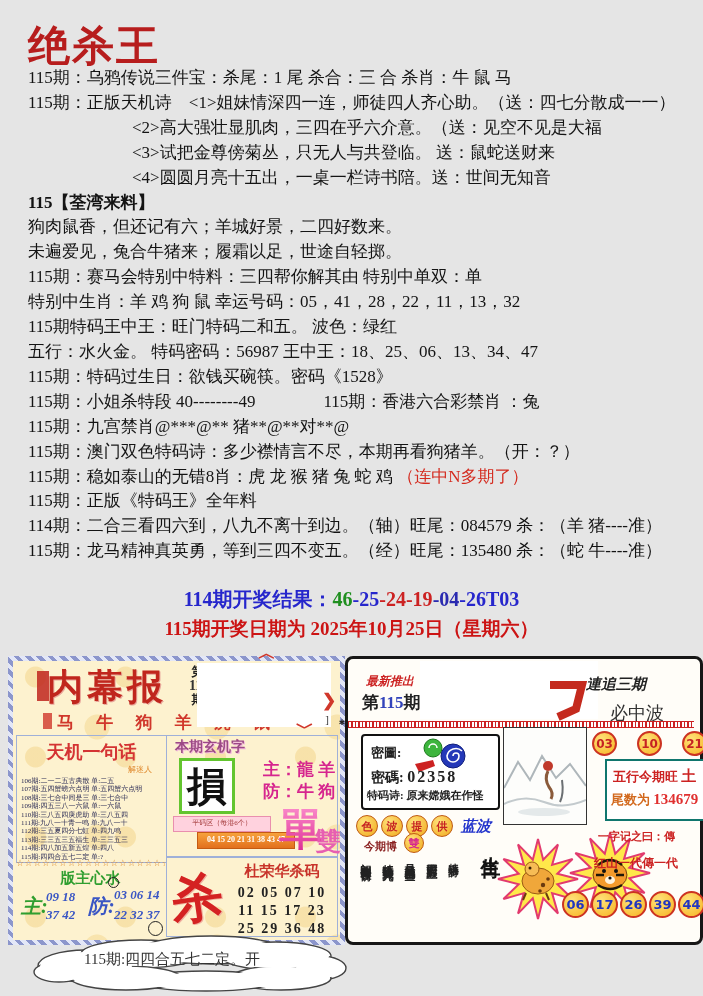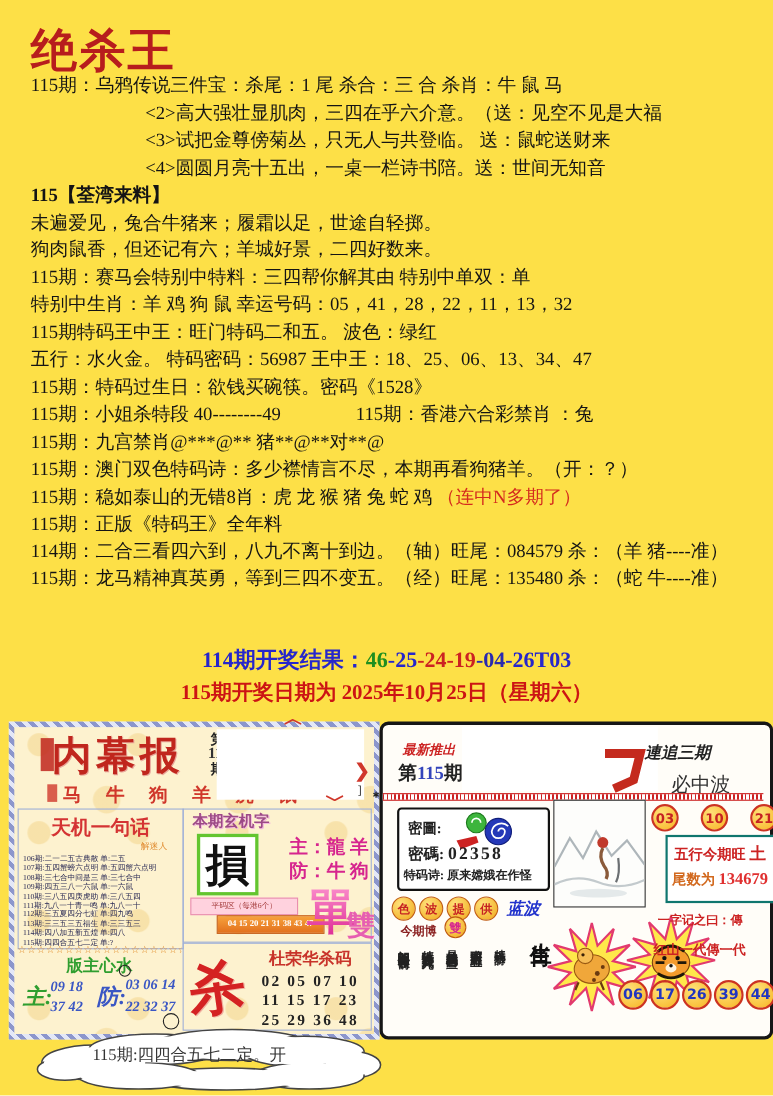--- a/index.html
+++ b/index.html
@@ -1,16 +1,16 @@
 <!DOCTYPE html>
 <html><head>
 <meta charset="utf-8">
 <style>
   html,body{margin:0;padding:0;background:#ffffff;}
-  #app{position:relative;width:703px;height:996px;background:#fde047;overflow:hidden;
+  #app{position:relative;width:703px;height:996px;background:#e5e5e5;overflow:hidden;
        font-family:"Liberation Serif","DejaVu Serif",serif;color:#141414;}
   
   .page-title{position:absolute;left:28px;top:18px;font-size:42px;font-weight:bold;color:#b71d1d;letter-spacing:2px;}
   
   .lines{position:absolute;left:28px;top:66px;width:665px;font-size:17px;line-height:24.9px;}
   .line{white-space:nowrap;}
   .line .red{color:#d42a1e;}
   .indent{padding-left:104px;}
   .b{font-weight:bold;}
   .result-line{position:absolute;left:0;top:586px;width:703px;text-align:center;font-size:20px;font-weight:bold;}
@@ -114,26 +114,27 @@
 </style>
 </head>
 <body>
 
 <div id="app">
 
   <div class="page-title">绝杀王</div>
 
   <div class="lines">
     <div class="line"><span>115期：乌鸦传说三件宝：杀尾：1 尾 杀合：三 合 杀肖：牛 鼠 马</span></div>
+    <div class="line"><span>115期：正版天机诗　&lt;1&gt;姐妹情深四一连，师徒四人齐心助。（送：四七分散成一一）</span></div>
     <div class="line indent"><span>&lt;2&gt;高大强壮显肌肉，三四在乎六介意。（送：见空不见是大福</span></div>
     <div class="line indent"><span>&lt;3&gt;试把金尊傍菊丛，只无人与共登临。 送：鼠蛇送财来</span></div>
     <div class="line indent"><span>&lt;4&gt;圆圆月亮十五出，一桌一栏诗书陪。送：世间无知音</span></div>
     <div class="line b"><span>115【荃湾来料】</span></div>
+    <div class="line"><span>狗肉鼠香，但还记有六；羊城好景，二四好数来。</span></div>
     <div class="line"><span>未遍爱见，兔合牛猪来；履霜以足，世途自轻掷。</span></div>
-    <div class="line"><span>狗肉鼠香，但还记有六；羊城好景，二四好数来。</span></div>
     <div class="line"><span>115期：赛马会特别中特料：三四帮你解其由 特别中单双：单</span></div>
     <div class="line"><span>特别中生肖：羊 鸡 狗 鼠 幸运号码：05，41，28，22，11，13，32</span></div>
     <div class="line"><span>115期特码王中王：旺门特码二和五。 波色：绿红</span></div>
     <div class="line"><span>五行：水火金。 特码密码：56987 王中王：18、25、06、13、34、47</span></div>
     <div class="line"><span>115期：特码过生日：欲钱买碗筷。密码《1528》</span></div>
     <div class="line"><span>115期：小姐杀特段 40--------49　　　　115期：香港六合彩禁肖 ：兔</span></div>
     <div class="line"><span>115期：九宫禁肖@***@**  猪**@**对**@</span></div>
     <div class="line"><span>115期：澳门双色特码诗：多少襟情言不尽，本期再看狗猪羊。（开：？）</span></div>
     <div class="line"><span>115期：稳如泰山的无错8肖：虎 龙 猴 猪 兔 蛇 鸡 </span><span class="red">（连中N多期了）</span></div>
     <div class="line"><span>115期：正版《特码王》全年料</span></div>

